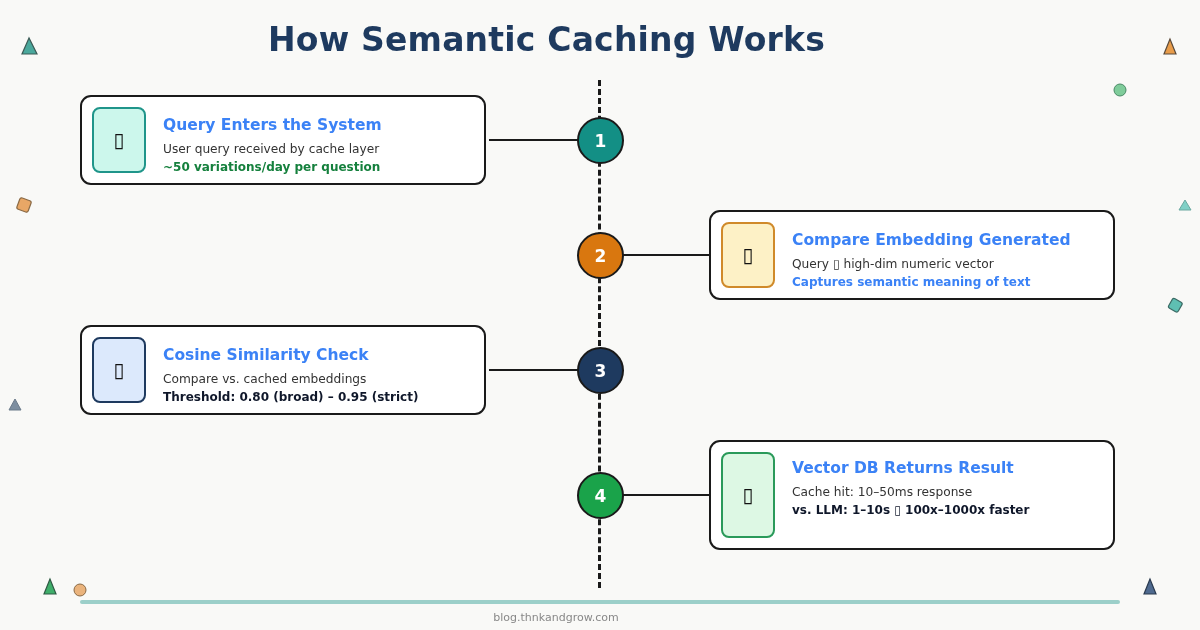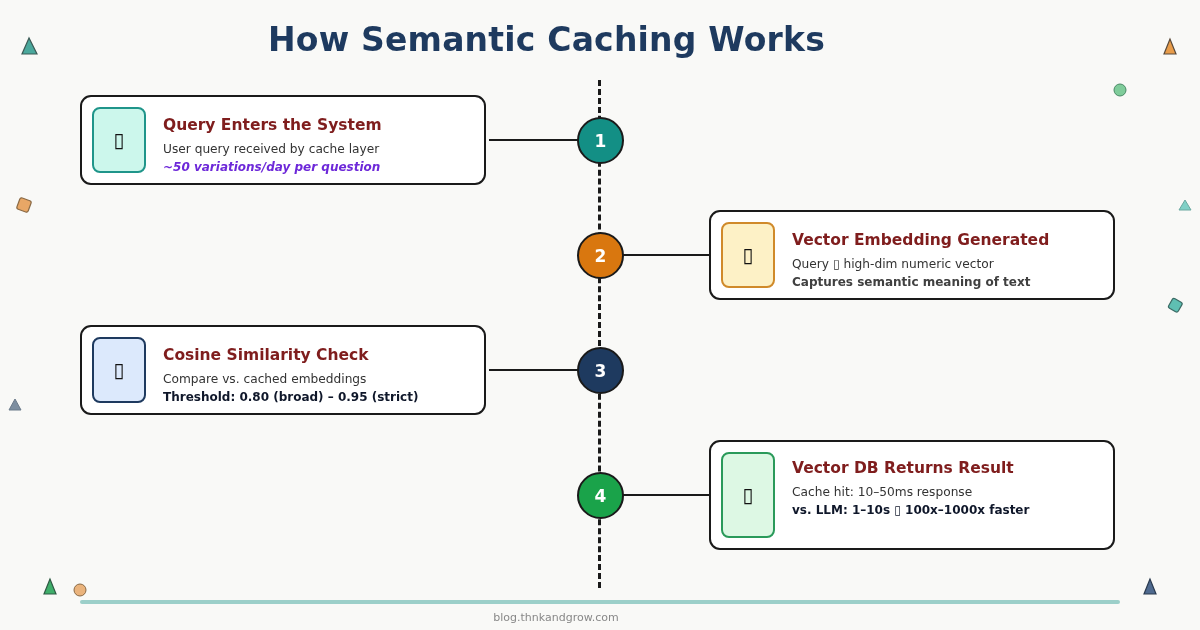--- a/index.html
+++ b/index.html
@@ -28,21 +28,21 @@
       position: absolute; width: 406px; background: #fff;
       border: 2.5px solid #1a1a1a; border-radius: 11px; box-sizing: border-box;
     }
     .icon-box {
       position: absolute; left: 10px; top: 10px; width: 54px;
       border: 2px solid; border-radius: 8px; box-sizing: border-box;
       display: flex; align-items: center; justify-content: center;
       font-size: 20px; color: #111;
     }
     .card-text { position: absolute; left: 81px; top: 19px; }
-    .card-title { font-size: 15.5px; font-weight: bold; color: #7f1d1d; margin-bottom: 6px; white-space: nowrap; }
+    .card-title { font-size: 15.5px; font-weight: bold; color: #3b82f6; margin-bottom: 6px; white-space: nowrap; }
     .card-line { font-size: 12.2px; color: #333; line-height: 18px; white-space: nowrap; }
     .card-line.bold { font-weight: bold; font-size: 12px; }
     .footer-bar {
       position: absolute; left: 80px; top: 600px; width: 1040px; height: 4px;
       background: #9ccfc9; border-radius: 2px;
     }
     .footer-text {
       position: absolute; left: 0; top: 611px; width: 1112px; text-align: center;
       font-size: 11px; color: #888;
     }
@@ -78,32 +78,32 @@
 <div class="node" style="left:577px; top:347px; background:#1e3a5f;">3</div>
 <div class="node" style="left:577px; top:472px; background:#1aa34a;">4</div>
 
 <div class="card" style="left:80px; top:95px; height:90px;">
   <div class="icon-box" style="height:66px; background:#ccf7ec; border-color:#1f958a;">
     <span>▯</span>
   </div>
   <div class="card-text">
     <div class="card-title">Query Enters the System</div>
     <div class="card-line">User query received by cache layer</div>
-    <div class="card-line bold" style="color:#6d28d9;font-style:italic;">~50 variations/day per question</div>
+    <div class="card-line bold" style="color:#15803d;">~50 variations/day per question</div>
   </div>
 </div>
 
 <div class="card" style="left:709px; top:210px; height:90px;">
   <div class="icon-box" style="height:66px; background:#fdf1c6; border-color:#d08a2a;">
     <span>▯</span>
   </div>
   <div class="card-text">
-    <div class="card-title">Vector Embedding Generated</div>
+    <div class="card-title">Compare Embedding Generated</div>
     <div class="card-line">Query ▯ high-dim numeric vector</div>
-    <div class="card-line bold" style="color:#404040;">Captures semantic meaning of text</div>
+    <div class="card-line bold" style="color:#3b82f6;">Captures semantic meaning of text</div>
   </div>
 </div>
 
 <div class="card" style="left:80px; top:325px; height:90px;">
   <div class="icon-box" style="height:66px; background:#dce9fc; border-color:#1e3a5f;">
     <span>▯</span>
   </div>
   <div class="card-text">
     <div class="card-title">Cosine Similarity Check</div>
     <div class="card-line">Compare vs. cached embeddings</div>

